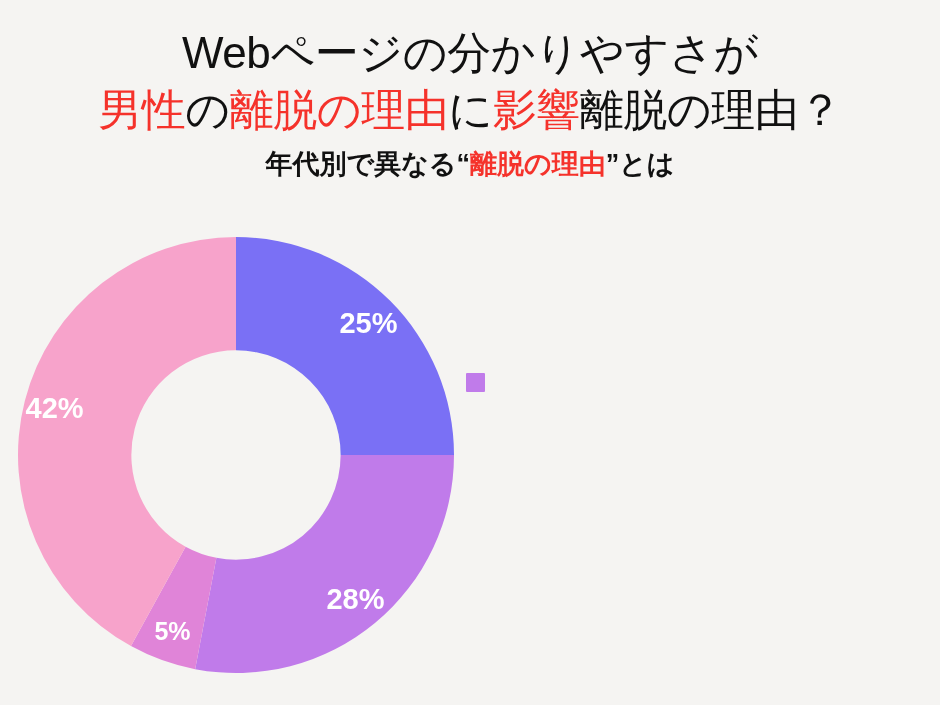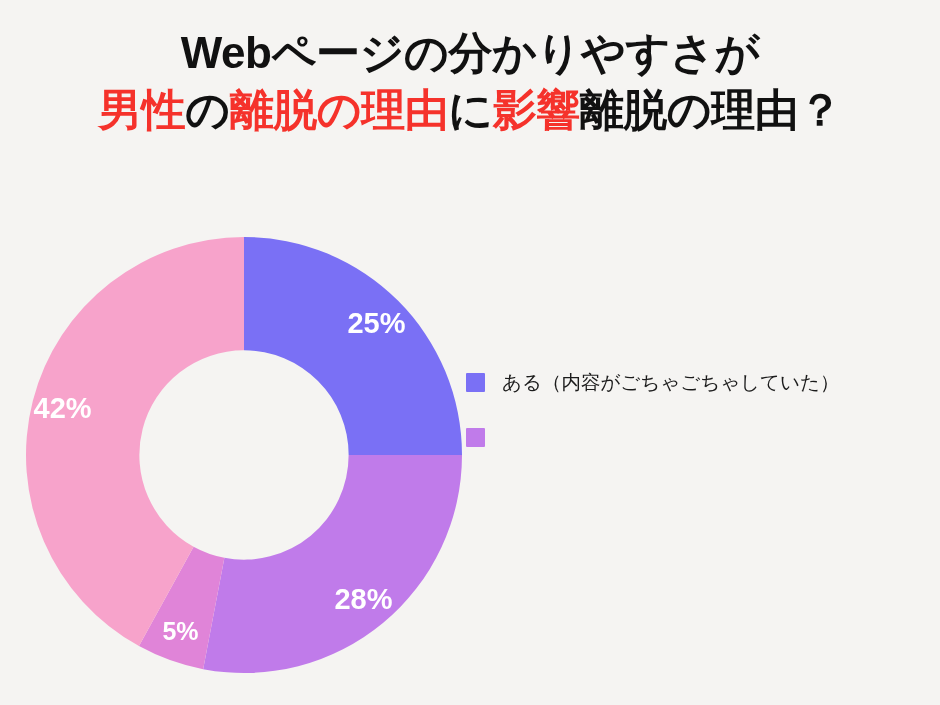--- a/index.html
+++ b/index.html
@@ -18,21 +18,21 @@
   
   .title-block {
     position: absolute;
     top: 24px;
     left: 0;
     width: 940px;
     text-align: center;
   }
   .title-line {
     font-size: 44px;
-    font-weight: bold;
+    font-weight: normal;
     line-height: 1.33;
     color: #111111;
     letter-spacing: -0.5px;
     white-space: nowrap;
   }
   .title-line-2 {
     margin-top: -2px;
   }
   .accent {
     color: #f5322b;
@@ -42,21 +42,21 @@
     font-weight: bold;
     line-height: 1.3;
     color: #111111;
     margin-top: 8px;
     white-space: nowrap;
   }
 
   
   .chart-area {
     position: absolute;
-    left: 8px;
+    left: 0;
     top: 220px;
     width: 470px;
     height: 470px;
   }
   .donut-svg {
     position: absolute;
     left: 0;
     top: 0;
   }
   .slice-label {
@@ -96,20 +96,21 @@
     white-space: nowrap;
     font-weight: normal;
   }
 </style>
 </head>
 <body>
 
 <div class="title-block">
   <div class="title-line">Webページの分かりやすさが</div>
   <div class="title-line title-line-2"><span class="accent">男性</span><span>の</span><span class="accent">離脱の理由</span><span>に</span><span class="accent">影響</span><span>離脱の理由？</span></div>
+  <div class="subtitle"><span>年代別で異なる“</span><span class="accent">離脱の理由</span><span>”とは</span></div>
 </div>
 
 <div class="chart-area">
   <svg class="donut-svg" width="470" height="470" viewBox="0 0 470 470">
     <g id="donut-slices">
         <path d="M 236 17 A 218 218 0 0 1 454 235 L 340.64 235 A 104.64 104.64 0 0 0 236 130.36 Z" fill="#7a70f5"></path>
         <path d="M 454 235 A 218 218 0 0 1 195.150873420312 449.1386206588541 L 216.39241924174976 337.78653791625 A 104.64 104.64 0 0 0 340.64 235 Z" fill="#c07bea"></path>
         <path d="M 195.150873420312 449.1386206588541 A 218 218 0 0 1 130.97769904582603 426.03485624956227 L 185.5892955419965 326.6967309997899 A 104.64 104.64 0 0 0 216.39241924174976 337.78653791625 Z" fill="#e084d8"></path>
         <path d="M 130.97769904582603 426.03485624956227 A 218 218 0 0 1 235.99999999999997 17 L 235.99999999999997 130.36 A 104.64 104.64 0 0 0 185.5892955419965 326.6967309997899 Z" fill="#f7a3cb"></path>
       </g>
@@ -117,19 +118,15 @@
         <text x="368.4552422518641" y="102.54475774813594" class="slice-label">25%</text>
         <text x="355.4022617597245" y="379.3325406367608" class="slice-label">28%</text>
         <text x="172.54761277965198" y="411.2457856405055" class="slice-label slice-label-small">5%</text>
         <text x="54.56500225738483" y="188.41541033627936" class="slice-label">42%</text>
       </g>
   </svg>
 </div>
 
 <div class="legend">
   <div class="legend-item">
-    <span class="legend-swatch" style="background: rgb(122, 112, 245);"></span>
-    <span class="legend-label">ある（内容がごちゃごちゃしていた）</span>
-  </div>
-  <div class="legend-item">
     <span class="legend-swatch" style="background: rgb(192, 123, 234);"></span>
   </div>
 </div>
 
 </body></html>

